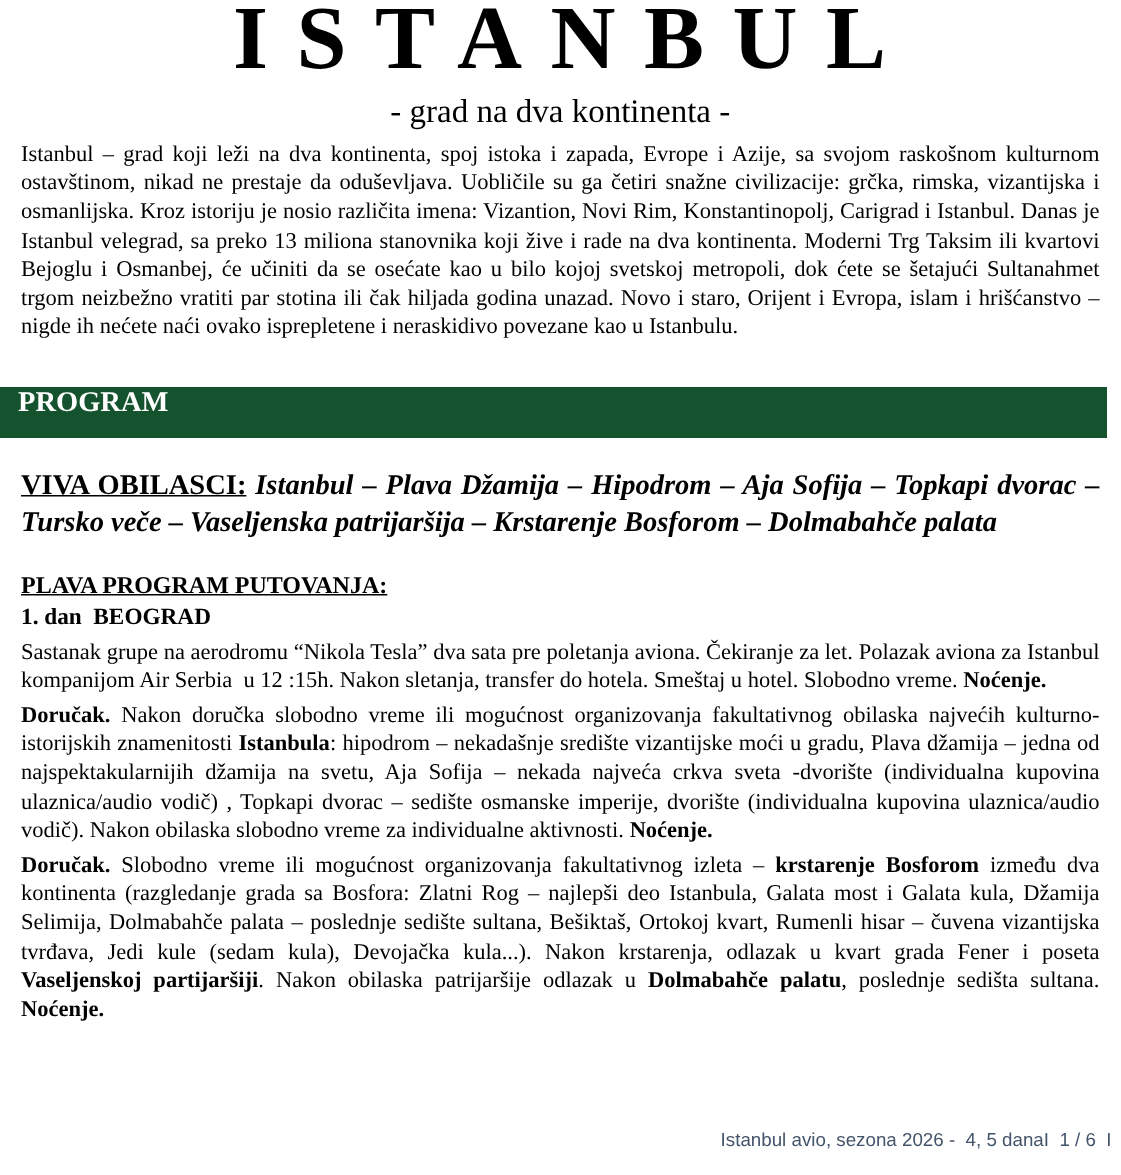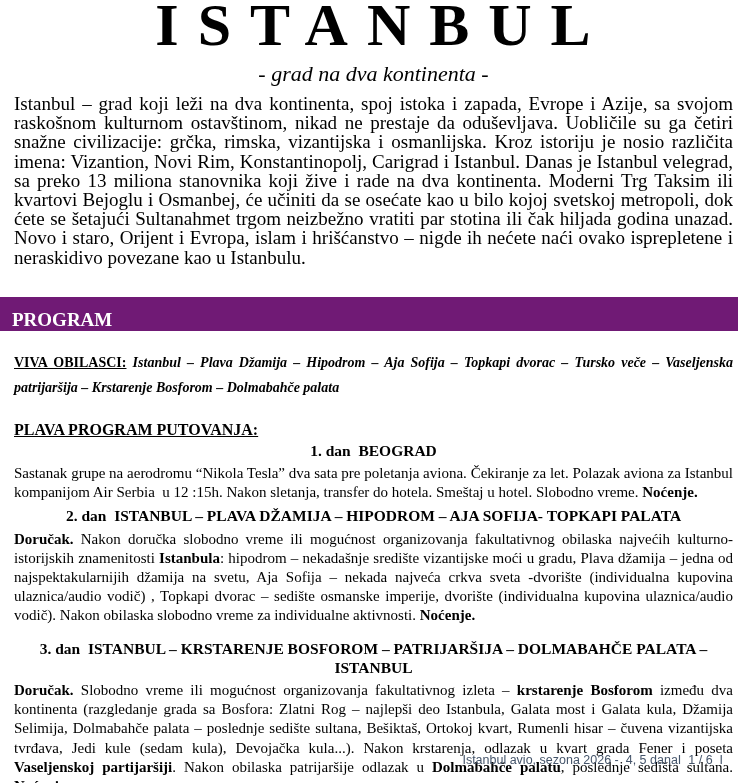--- a/index.html
+++ b/index.html
@@ -26,46 +26,45 @@
     text-align: center;
     font-size: 60px;
     font-weight: 700;
     letter-spacing: 19px;
     line-height: 58px;
     white-space: nowrap;
   }
   .doc-subtitle {
     margin-top: 7px;
     text-align: center;
-    font-style: italic;
     font-size: 22px;
     line-height: 26px;
   }
   .intro {
     margin: 7px 14px 0 14px;
-    font-size: 19px;
+    font-size: 15px;
     line-height: 19.2px;
     text-align: justify;
   }
   .program-bar {
     margin: 30px 9px 0 0;
     height: 34px;
-    background: #701a75;
+    background: #14532d;
     color: #ffffff;
     display: flex;
     justify-content: space-between;
-    align-items: flex-end;
+    align-items: flex-start;
     padding: 0 14px 0 12px;
     box-sizing: border-box;
     font-weight: 700;
     font-size: 19px;
   }
   .obilasci {
     margin: 19px 14px 0 14px;
-    font-size: 14px;
+    font-size: 19px;
     font-weight: 700;
     line-height: 25px;
     text-align: justify;
   }
   .obilasci .label {
     text-decoration: underline;
     font-style: normal;
   }
   .obilasci .route {
     font-style: italic;
@@ -76,38 +75,37 @@
     font-weight: 700;
     text-decoration: underline;
     line-height: 20px;
   }
   .day-heading {
     margin: 1px 14px 0 14px;
     font-size: 15.5px;
     font-weight: 700;
     line-height: 19.2px;
     white-space: pre-wrap;
-    text-align: center;
   }
   .day-heading.spaced {
     margin-top: 13px;
   }
   .day-body {
     margin: 4px 14px;
     font-size: 15px;
     line-height: 19.2px;
     text-align: justify;
     white-space: pre-wrap;
   }
   .day-body .b {
     font-weight: 700;
   }
   .page-footer {
     position: absolute;
-    right: 24px;
+    right: 6px;
     bottom: 12px;
     font-family: "Liberation Sans", sans-serif;
     font-size: 12.5px;
     color: #44546a;
     white-space: pre-wrap;
   }
 </style>
 </head>
 <body>
 
@@ -123,21 +121,19 @@
     <span>PROGRAM</span>
   </div>
 
   <p class="obilasci"><span class="label">VIVA OBILASCI:</span><span class="route">  Istanbul – Plava Džamija – Hipodrom – Aja Sofija – Topkapi dvorac – Tursko veče – Vaseljenska patrijaršija – Krstarenje Bosforom – Dolmabahče palata</span></p>
 
   <p class="itinerary-heading">PLAVA PROGRAM PUTOVANJA:</p>
 
   <p class="day-heading">1. dan  BEOGRAD</p>
   <p class="day-body"><span>Sastanak grupe na aerodromu “Nikola Tesla” dva sata pre poletanja aviona. Čekiranje za let. Polazak aviona za Istanbul kompanijom Air Serbia  u 12 :15h. Nakon sletanja, transfer do hotela. Smeštaj u hotel. Slobodno vreme. </span><span class="b">Noćenje.</span></p>
 
-  <p class="day-heading">2. dan  ISTANBUL – PLAVA DŽAMIJA – HIPODROM – AJA SOFIJA- TOPKAPI PALATA</p>
   <p class="day-body"><span class="b">Doručak.</span><span> Nakon doručka slobodno vreme ili mogućnost organizovanja fakultativnog obilaska najvećih kulturno-istorijskih znamenitosti </span><span class="b">Istanbula</span><span>: hipodrom – nekadašnje središte vizantijske moći u gradu, Plava džamija – jedna od najspektakularnijih džamija na svetu, Aja Sofija – nekada najveća crkva sveta -dvorište (individualna kupovina ulaznica/audio vodič) , Topkapi dvorac – sedište osmanske imperije, dvorište (individualna kupovina ulaznica/audio vodič). Nakon obilaska slobodno vreme za individualne aktivnosti. </span><span class="b">Noćenje.</span></p>
 
-  <p class="day-heading spaced">3. dan  ISTANBUL – KRSTARENJE BOSFOROM – PATRIJARŠIJA – DOLMABAHČE PALATA – ISTANBUL</p>
   <p class="day-body"><span class="b">Doručak.</span><span> Slobodno vreme ili mogućnost organizovanja fakultativnog izleta – </span><span class="b">krstarenje Bosforom</span><span> između dva kontinenta (razgledanje grada sa Bosfora: Zlatni Rog – najlepši deo Istanbula, Galata most i Galata kula, Džamija Selimija, Dolmabahče palata – poslednje sedište sultana, Bešiktaš, Ortokoj kvart, Rumenli hisar – čuvena vizantijska tvrđava, Jedi kule (sedam kula), Devojačka kula...). Nakon krstarenja, odlazak u kvart grada Fener i poseta </span><span class="b">Vaseljenskoj partijaršiji</span><span>. Nakon obilaska patrijaršije odlazak u </span><span class="b">Dolmabahče palatu</span><span>, poslednje sedišta sultana. </span><span class="b">Noćenje.</span></p>
 
   <div class="page-footer">Istanbul avio, sezona 2026 -  4, 5 danaI  1 / 6  I</div>
 
 </div>
 
 </body></html>

